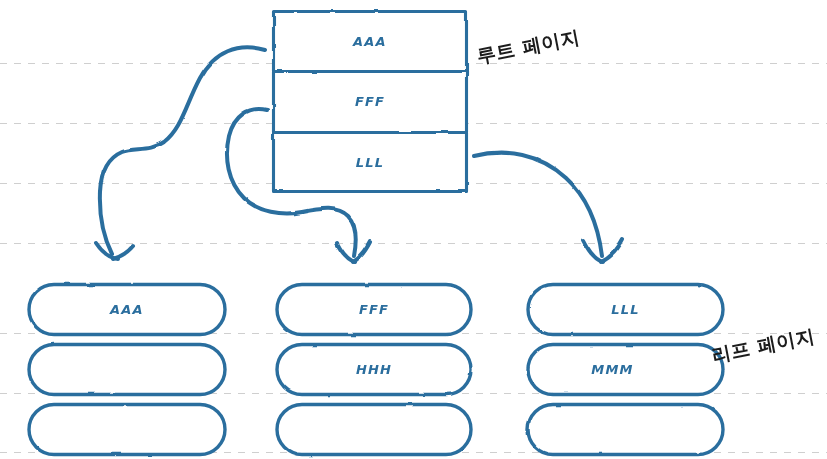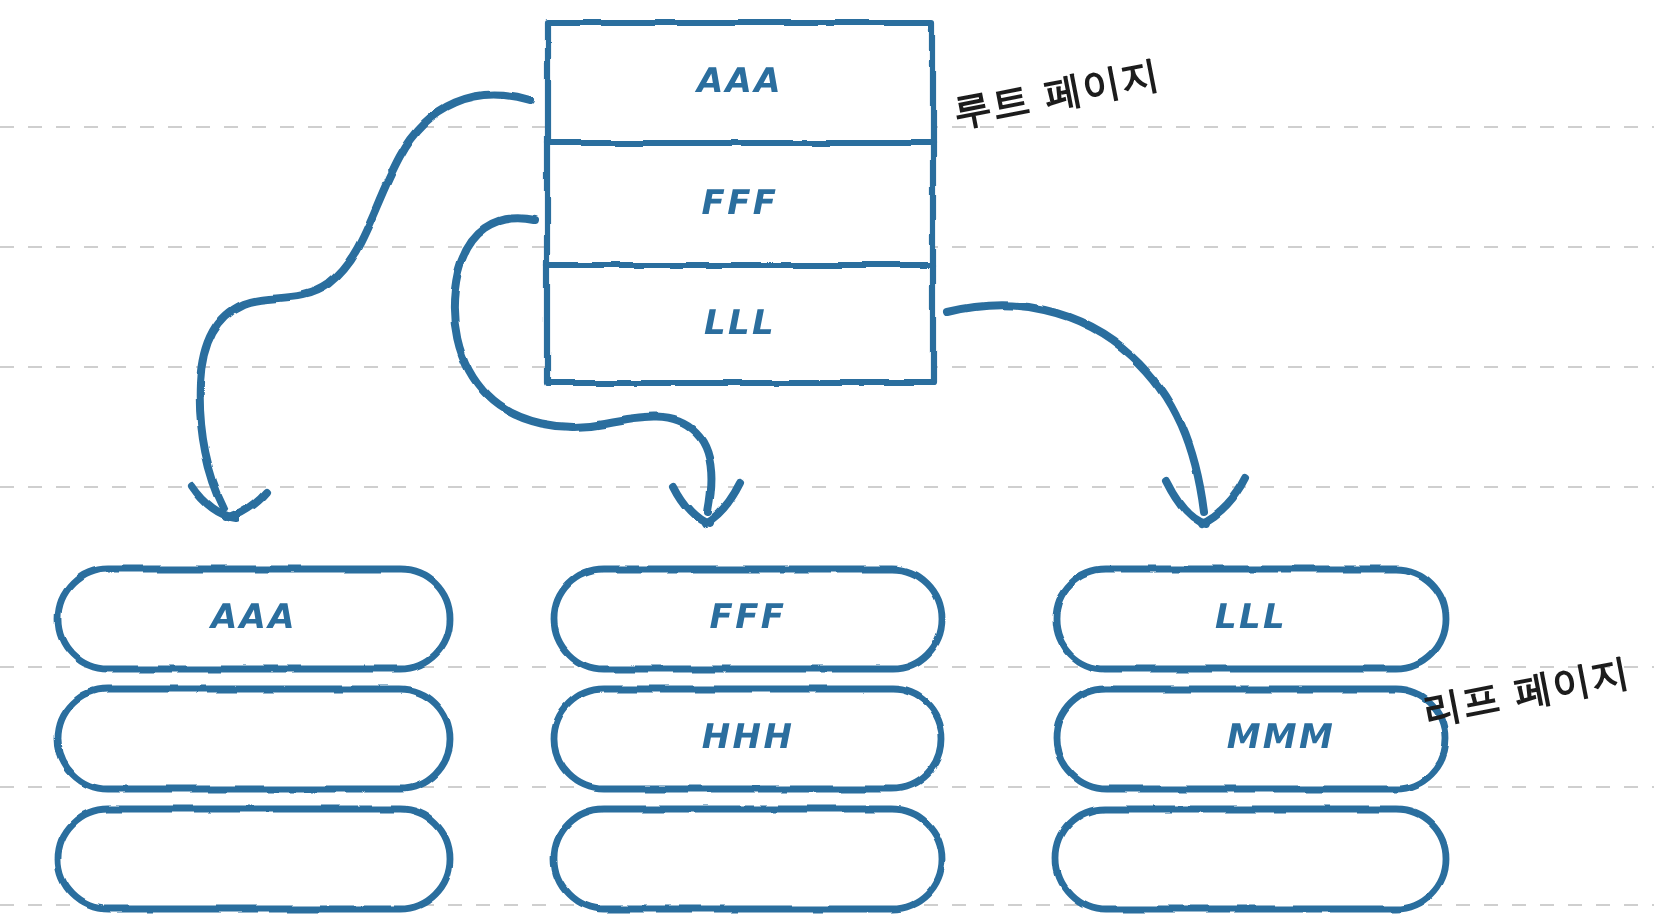--- a/index.html
+++ b/index.html
@@ -22,21 +22,21 @@
     height: 459px;
   }
   .node-text {
     position: absolute;
     display: flex;
     align-items: center;
     justify-content: center;
     font-family: "DejaVu Sans", sans-serif;
     font-style: italic;
     font-weight: 600;
-    font-size: 17px;
+    font-size: 13px;
     letter-spacing: 1.2px;
     color: #2b6e9e;
     white-space: nowrap;
     pointer-events: none;
   }
   .annot {
     position: absolute;
     font-family: "DejaVu Sans", sans-serif;
     font-weight: 700;
     font-size: 19px;
@@ -131,19 +131,19 @@
   <div class="node-text" style="left:273px; top:132px; width:194px; height:60px;">LLL</div>
 
   <div class="node-text" style="left:29px; top:284px; width:196px; height:50px;">AAA</div>
   <div class="node-text" style="left:29px; top:404px; width:196px; height:50px;"></div>
 
   <div class="node-text" style="left:277px; top:284px; width:194px; height:50px;">FFF</div>
   <div class="node-text" style="left:277px; top:344px; width:194px; height:50px;">HHH</div>
   <div class="node-text" style="left:277px; top:404px; width:194px; height:50px;"></div>
 
   <div class="node-text" style="left:528px; top:284px; width:195px; height:50px;">LLL</div>
-  <div class="node-text" style="left:556px; top:344px; width:169px; height:50px;font-style:italic;">MMM</div>
+  <div class="node-text" style="left:528px; top:344px; width:169px; height:50px;font-style:italic;">MMM</div>
   <div class="node-text" style="left:528px; top:404px; width:195px; height:50px;"></div>
 
   <div class="annot annot-root">루트 페이지</div>
   <div class="annot annot-leaf">리프 페이지</div>
 
 </div>
 
 </body></html>

